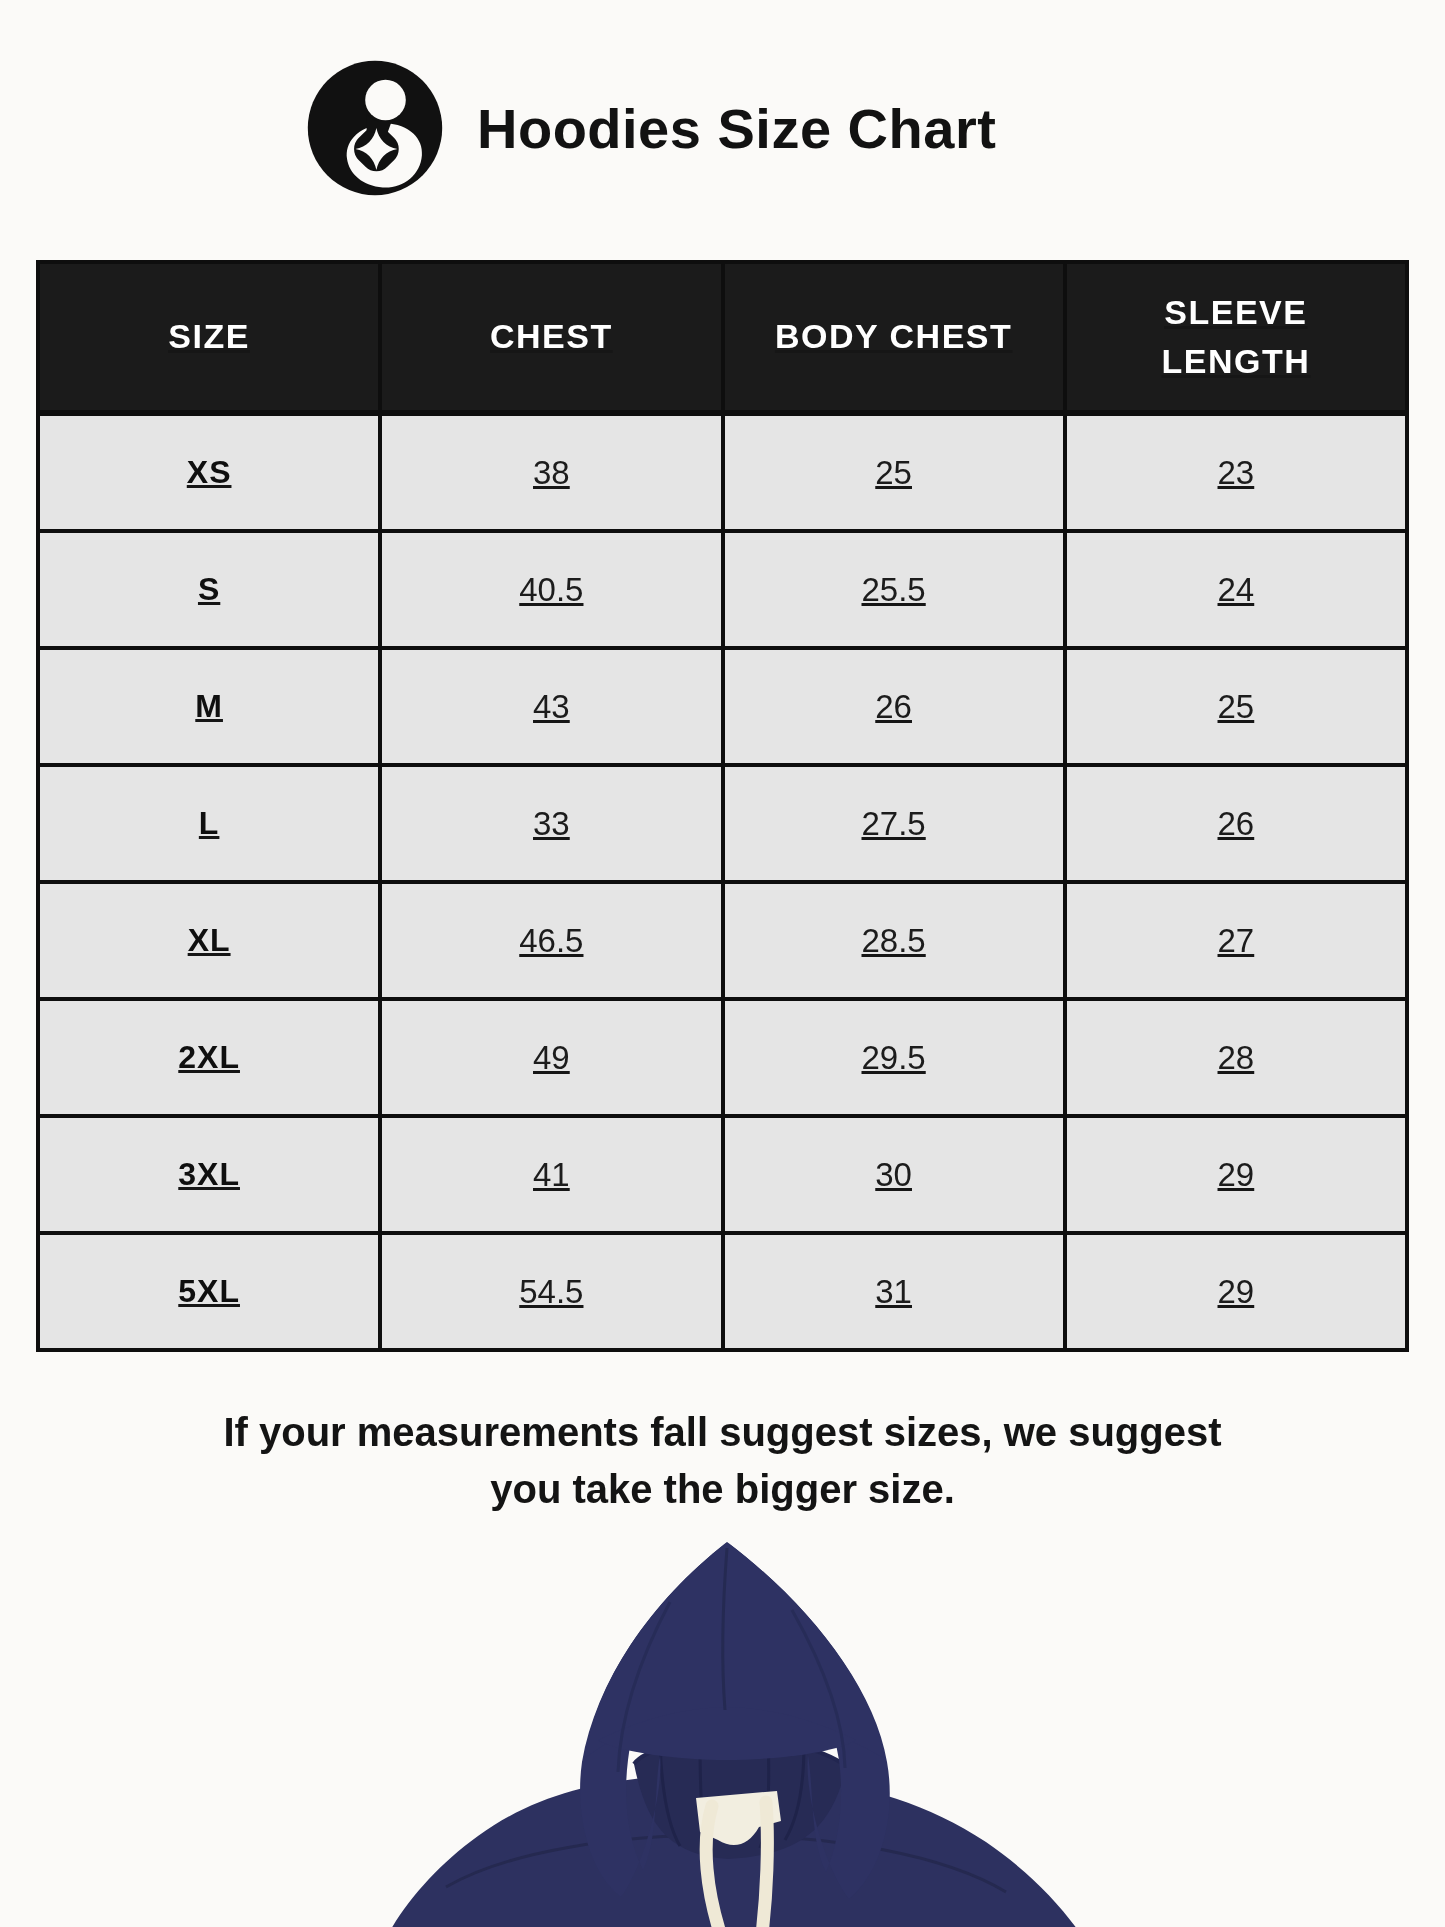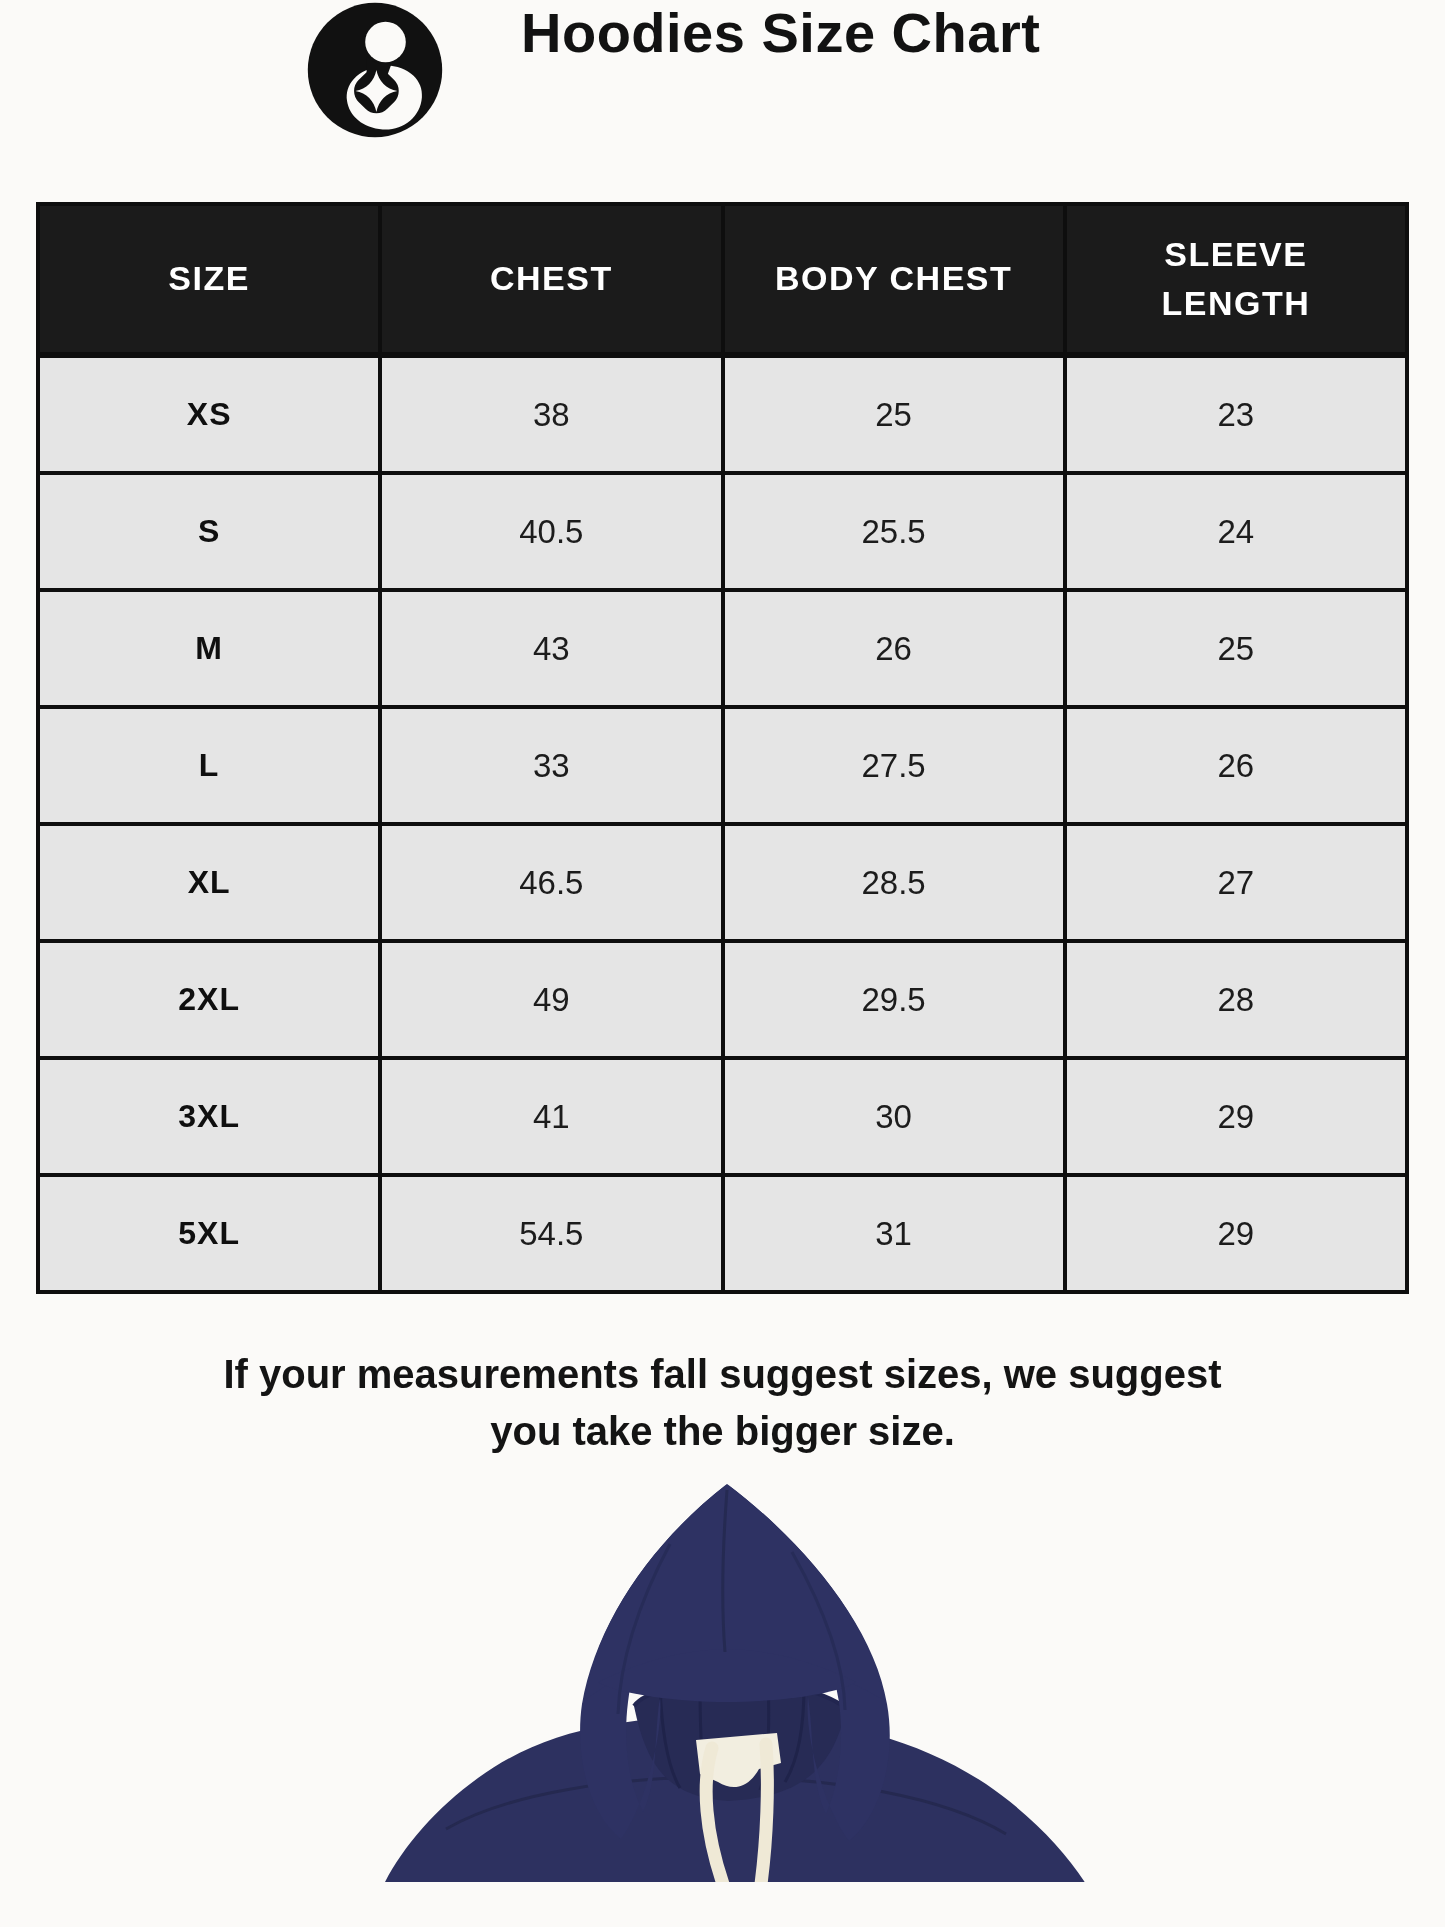--- a/index.html
+++ b/index.html
@@ -16,23 +16,24 @@
   }
   .page {
     position: relative;
     width: 1445px;
     height: 1927px;
   }
 
   
   .brand-header {
     display: flex;
-    align-items: flex-start;
+    align-items: center;
+    padding-top: 58px;
     padding-left: 305px;
-    gap: 76px;
+    gap: 32px;
   }
   .logo {
     width: 140px;
     height: 140px;
     flex: 0 0 auto;
     display: block;
   }
   .logo svg { display: block; }
   .page-title {
     margin: 0;
@@ -42,20 +43,21 @@
     color: #121212;
     white-space: nowrap;
   }
 
   
   .size-table {
     border-collapse: collapse;
     table-layout: fixed;
     width: 1373px;
     margin: 62px auto 0 auto;
+    text-decoration: underline;
   }
   .size-table th,
   .size-table td {
     border: 4px solid #0e0e0e;
     text-align: center;
     vertical-align: middle;
     padding: 0;
   }
   .size-table thead th {
     background: #1b1b1b;

